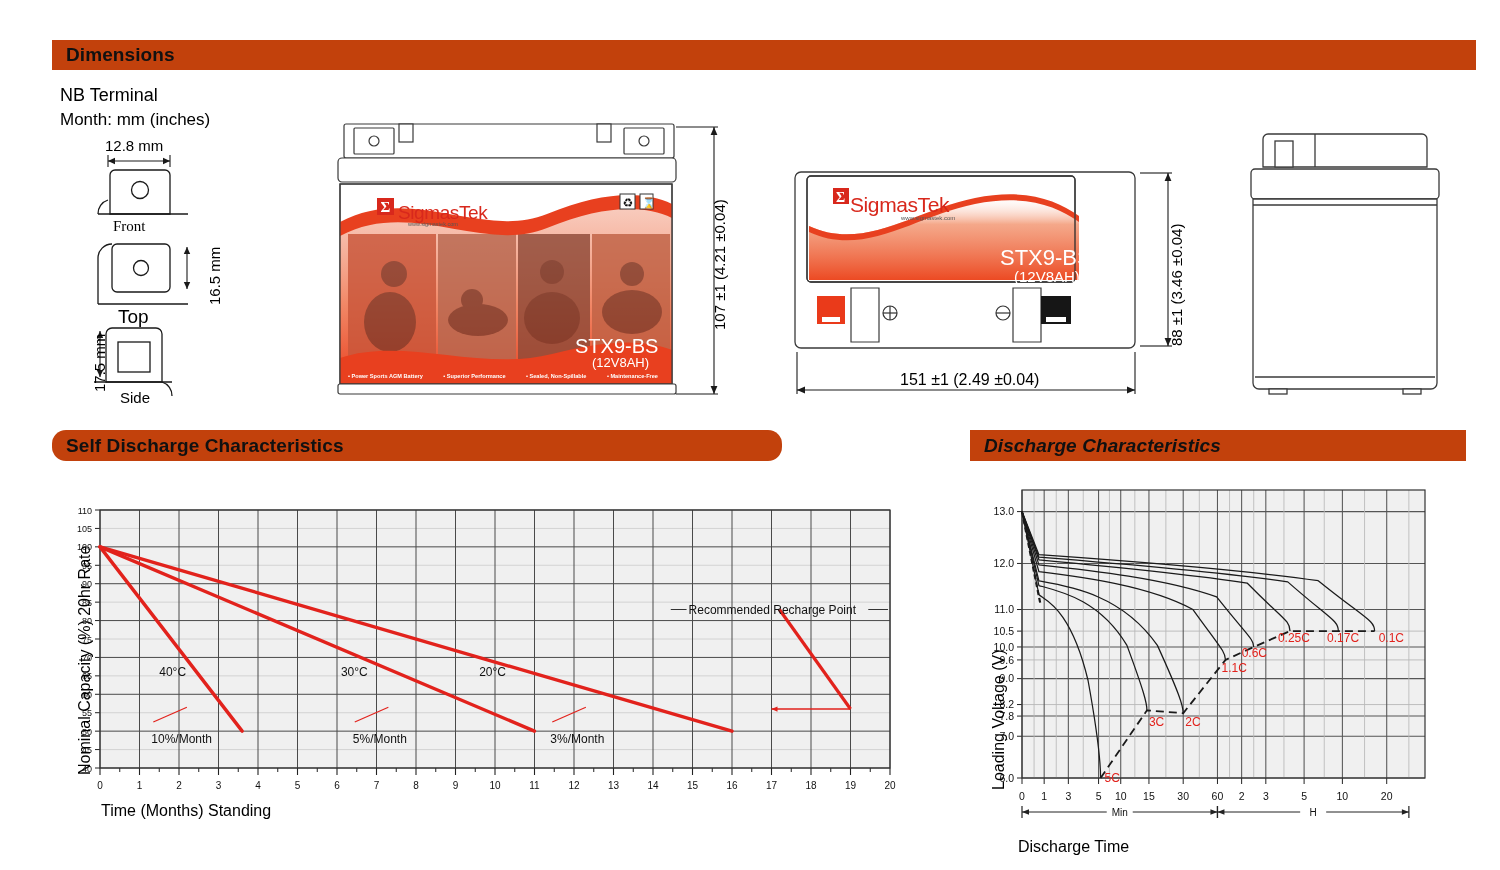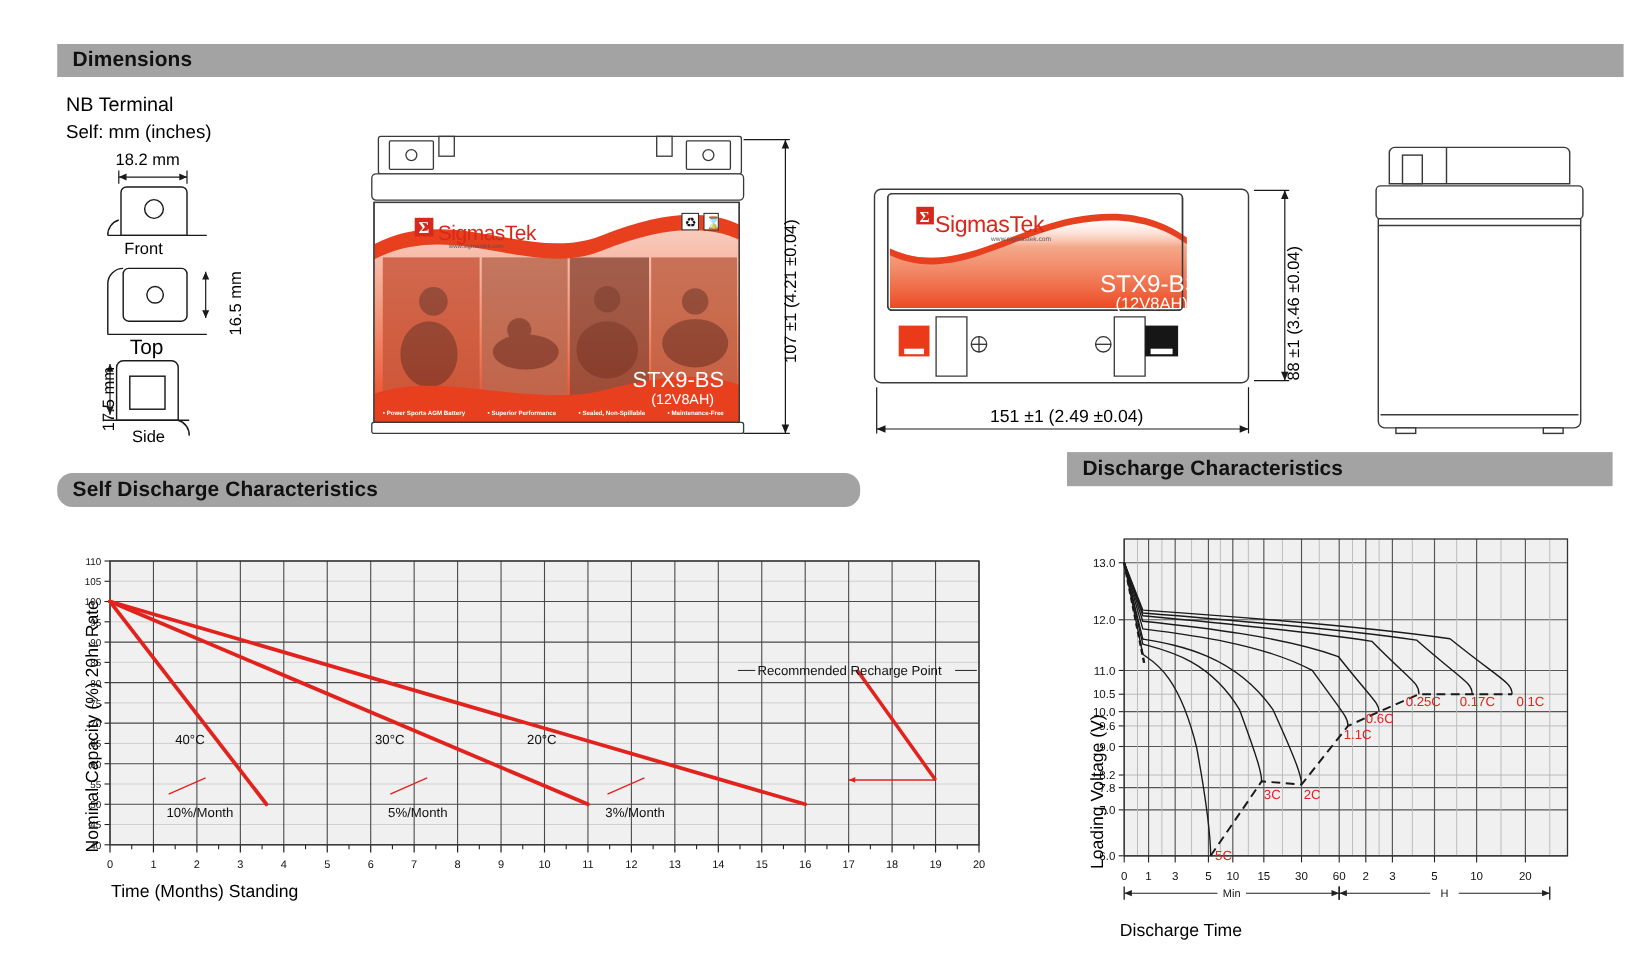--- a/index.html
+++ b/index.html
@@ -1,32 +1,32 @@
 <!DOCTYPE html>
 <html><head>
 <meta charset="utf-8">
 <style>
   html,body{margin:0;padding:0;}
   body{width:1500px;height:870px;background:#fff;font-family:"Liberation Sans",sans-serif;color:#000;overflow:hidden;position:relative;}
-  .band{position:absolute;background:#a3a3a3;display:flex;align-items:center;}
+  .band{position:absolute;background:#c2410c;display:flex;align-items:center;}
   .band-title{font-weight:bold;font-size:19px;color:#111;padding-left:14px;letter-spacing:.1px;}
   .txt{position:absolute;white-space:nowrap;}
   .b{font-weight:normal;}
   .vert{transform-origin:0 0;}
   svg{display:block;overflow:visible;}
 </style>
 </head>
 <body>
 
 <div class="band" style="left:52px;top:40px;width:1424px;height:30px;">
   <span class="band-title">Dimensions</span>
 </div>
 
 <div class="txt b" style="left:60px;top:85px;font-size:18px;">NB Terminal</div>
-<div class="txt" style="left:60px;top:110px;font-size:17px;">Self: mm (inches)</div>
+<div class="txt" style="left:60px;top:110px;font-size:17px;">Month: mm (inches)</div>
 
 <div style="position:absolute;left:60px;top:132px;">
   <svg width="230" height="280" viewBox="0 0 230 280">
 
     <g stroke="#1a1a1a" stroke-width="1.1" fill="none">
       <line x1="48" y1="29" x2="110" y2="29"></line>
       <path d="M48 29 l7 -3.2 v6.4 z" fill="#1a1a1a" stroke="none"></path>
       <path d="M110 29 l-7 -3.2 v6.4 z" fill="#1a1a1a" stroke="none"></path>
       <line x1="48" y1="23" x2="48" y2="35"></line>
       <line x1="110" y1="23" x2="110" y2="35"></line>
@@ -59,22 +59,22 @@
       <line x1="34" y1="250" x2="112" y2="250"></line>
     </g>
 
     <g stroke="#1a1a1a" stroke-width="1.1" fill="none">
       <line x1="40" y1="199" x2="40" y2="245"></line>
       <path d="M40 199 l-3.2 7 h6.4 z" fill="#1a1a1a" stroke="none"></path>
       <path d="M40 245 l-3.2 -7 h6.4 z" fill="#1a1a1a" stroke="none"></path>
     </g>
   </svg>
 </div>
-<div class="txt" style="left:105px;top:137px;font-size:15px;">18.2 mm</div>
-<div class="txt" style="left:113px;top:218px;font-size:15px;">Front</div>
+<div class="txt" style="left:105px;top:137px;font-size:15px;">12.8 mm</div>
+<div class="txt" style="left:113px;top:218px;font-size:15px;font-family:Liberation Serif, serif;">Front</div>
 <div class="txt" style="left:118px;top:306px;font-size:19px;">Top</div>
 <div class="txt" style="left:120px;top:389px;font-size:15px;">Side</div>
 <div class="txt vert" style="left:206px;top:305px;font-size:15px;transform:rotate(-90deg);">16.5 mm</div>
 <div class="txt vert" style="left:91px;top:392px;font-size:15px;transform:rotate(-90deg);">17.5 mm</div>
 
 <div style="position:absolute;left:332px;top:122px;">
   <svg width="350" height="278" viewBox="0 0 350 278">
     <defs>
       <linearGradient id="redfade" x1="0" y1="0" x2="0" y2="1">
         <stop offset="0%" stop-color="#f3a48b" stop-opacity=".55"></stop>
@@ -403,21 +403,21 @@
       <text x="300.8" y="244.5142857142857" font-size="12" font-family="'Liberation Sans',sans-serif" fill="#111" text-anchor="start">5%/Month</text>
       <text x="498.30000000000007" y="244.5142857142857" font-size="12" font-family="'Liberation Sans',sans-serif" fill="#111" text-anchor="start">3%/Month</text>
       <text x="636.55" y="115.5142857142857" font-size="12" font-family="'Liberation Sans',sans-serif" fill="#111" text-anchor="start">Recommended Recharge Point</text>
       <line x1="618.775" y1="111.5142857142857" x2="634.5749999999999" y2="111.5142857142857" stroke="#333" stroke-width="1"></line>
       <line x1="816.275" y1="111.5142857142857" x2="836.025" y2="111.5142857142857" stroke="#333" stroke-width="1"></line>
     </svg>
 </div>
 <div class="txt vert" style="left:76px;top:775px;font-size:16px;transform:rotate(-90deg);">Nominal Capacity (%) 20hr Rate</div>
 <div class="txt" style="left:101px;top:802px;font-size:16px;">Time (Months) Standing</div>
 
-<div class="band" style="left:970px;top:411px;width:496px;height:31px;">
+<div class="band" style="left:970px;top:430px;width:496px;height:31px;font-style:italic;">
   <span class="band-title">Discharge Characteristics</span>
 </div>
 
 <div style="position:absolute;left:970px;top:478px;">
   <svg id="dcChart" width="470" height="370" viewBox="0 0 470 370">
       <rect x="52" y="12" width="403" height="288" fill="#f0f0f0"></rect>
       <line x1="52" y1="300" x2="455" y2="300" stroke="#555" stroke-width="1.05"></line>
       <line x1="47" y1="300" x2="52" y2="300" stroke="#222" stroke-width="1"></line>
       <text x="44" y="303.8" font-size="10.5" font-family="'Liberation Sans',sans-serif" fill="#111" text-anchor="end">6.0</text>
       <line x1="52" y1="258.24" x2="455" y2="258.24" stroke="#555" stroke-width="1.05"></line>

